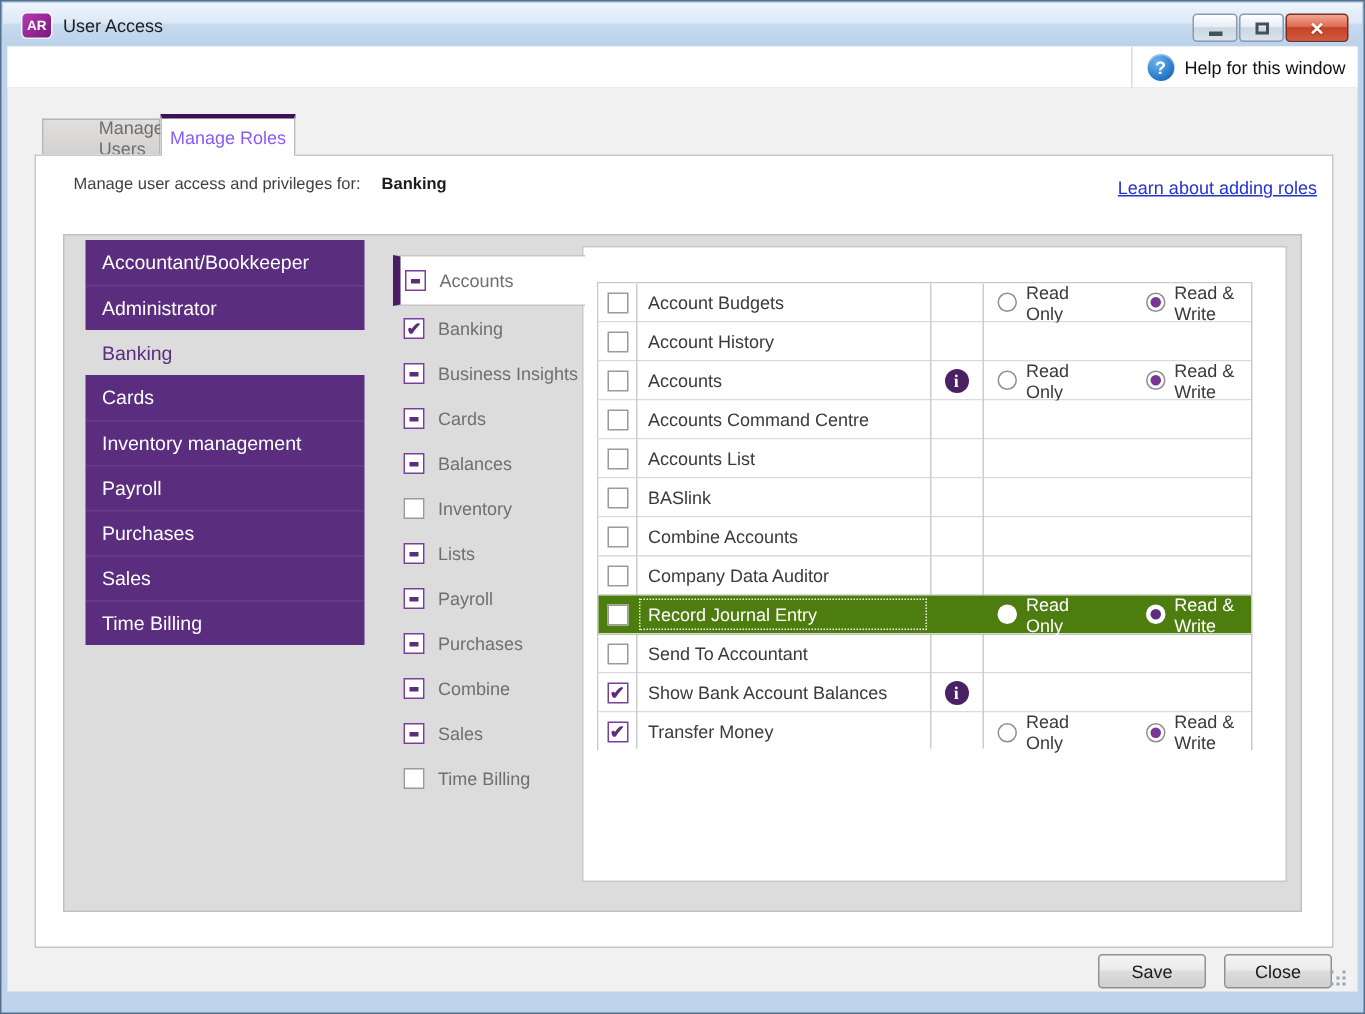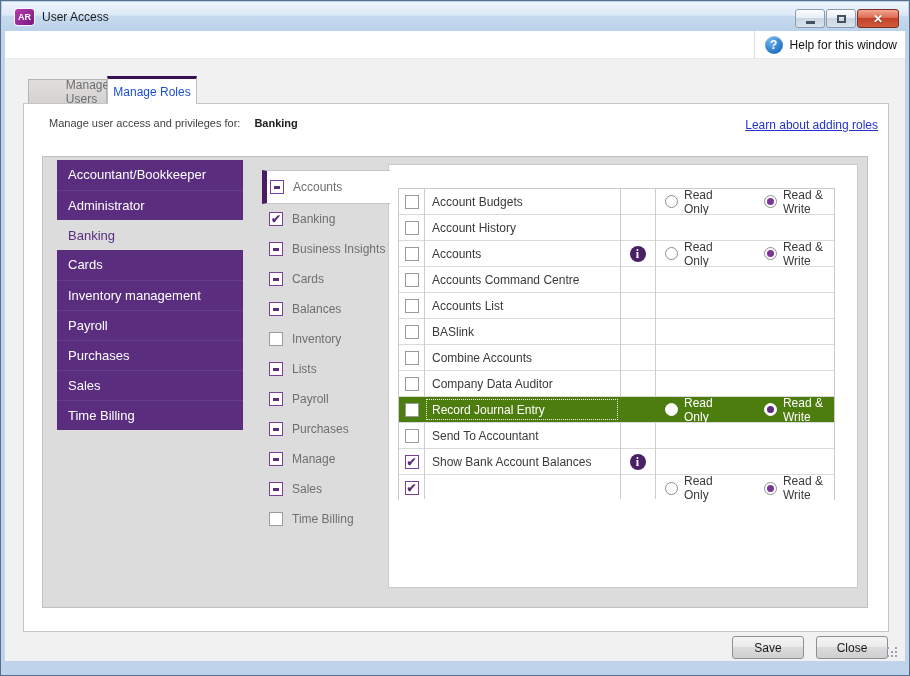--- a/index.html
+++ b/index.html
@@ -37,21 +37,21 @@
     background:radial-gradient(circle at 35% 30%, #6cb4ef, #1e6fc0 75%);
     color:#fff; font-size:12px; font-weight:bold; display:flex; align-items:center; justify-content:center;
     box-shadow:inset 0 1px 1px rgba(255,255,255,.5); }
   .help-label { font-size:12px; color:#111; }
 
   
   .tab { position:absolute; font-size:12px; display:flex; align-items:center; justify-content:center; }
   .tab-inactive { left:23px; top:48px; width:79px; height:24px;
     background:linear-gradient(#e0dfdd,#d3d2d0); border:1px solid #b7b5b2; border-bottom:none; color:#6e6e6e;padding-left:40px; }
   .tab-active { left:102px; top:45px; width:90px; height:28px; background:#fff;
-    border:1px solid #c0c0c0; border-top:3px solid #3d1053; border-bottom:none; color:#1d4ed8; z-index:3; }
+    border:1px solid #c0c0c0; border-top:3px solid #3d1053; border-bottom:none; color:#8b5cf6; z-index:3; }
 
   
   .panel { position:absolute; left:18px; top:72px; width:866px; height:529px; background:#fff; border:1px solid #c6c6c6; z-index:2; }
 
   .hdr-line { position:absolute; left:25px; top:13px; font-size:11px; color:#3f3f3f; }
   .hdr-value { font-weight:bold; color:#1d1d1d; margin-left:14px; }
   .hdr-link { position:absolute; right:10px; top:14px; font-size:12px; color:#2433cb; text-decoration:underline; cursor:pointer; }
 
   
   .workarea { position:absolute; left:18px; top:52px; width:826px; height:452px; background:#dcdcdc; border:1px solid #c0c0c0; }
@@ -200,21 +200,21 @@
             <div class="cat-item" style="top: 214px;">
               <div class="checkbox indeterminate"></div>
               <span class="cat-label">Payroll</span>
             </div>
             <div class="cat-item" style="top: 244px;">
               <div class="checkbox indeterminate"></div>
               <span class="cat-label">Purchases</span>
             </div>
             <div class="cat-item" style="top: 274px;">
               <div class="checkbox indeterminate"></div>
-              <span class="cat-label">Manage</span>
+              <span class="cat-label">Combine</span>
             </div>
             <div class="cat-item" style="top: 304px;">
               <div class="checkbox indeterminate"></div>
               <span class="cat-label">Sales</span>
             </div>
             <div class="cat-item" style="top: 334px;">
               <div class="checkbox unchecked"></div>
               <span class="cat-label">Time Billing</span>
             </div>
           </div>
@@ -340,20 +340,21 @@
                 <div class="fn-cell-label">Show Bank Account Balances</div>
                 <div class="fn-cell-info">
                   <div class="info-icon">i</div>
                 </div>
                 <div class="fn-cell-access"></div>
               </div>
               <div class="fn-row" style="top: 286px;">
                 <div class="fn-cell-check">
                   <div class="checkbox checked"></div>
                 </div>
+                <div class="fn-cell-label">Transfer Money</div>
                 <div class="fn-cell-info"></div>
                 <div class="fn-cell-access">
                   <span class="radio-group">
                     <span class="radio-circle"></span>
                     <span class="radio-label">Read Only</span>
                   </span>
                   <span class="radio-group">
                     <span class="radio-circle on"></span>
                     <span class="radio-label">Read &amp; Write</span>
                   </span>

